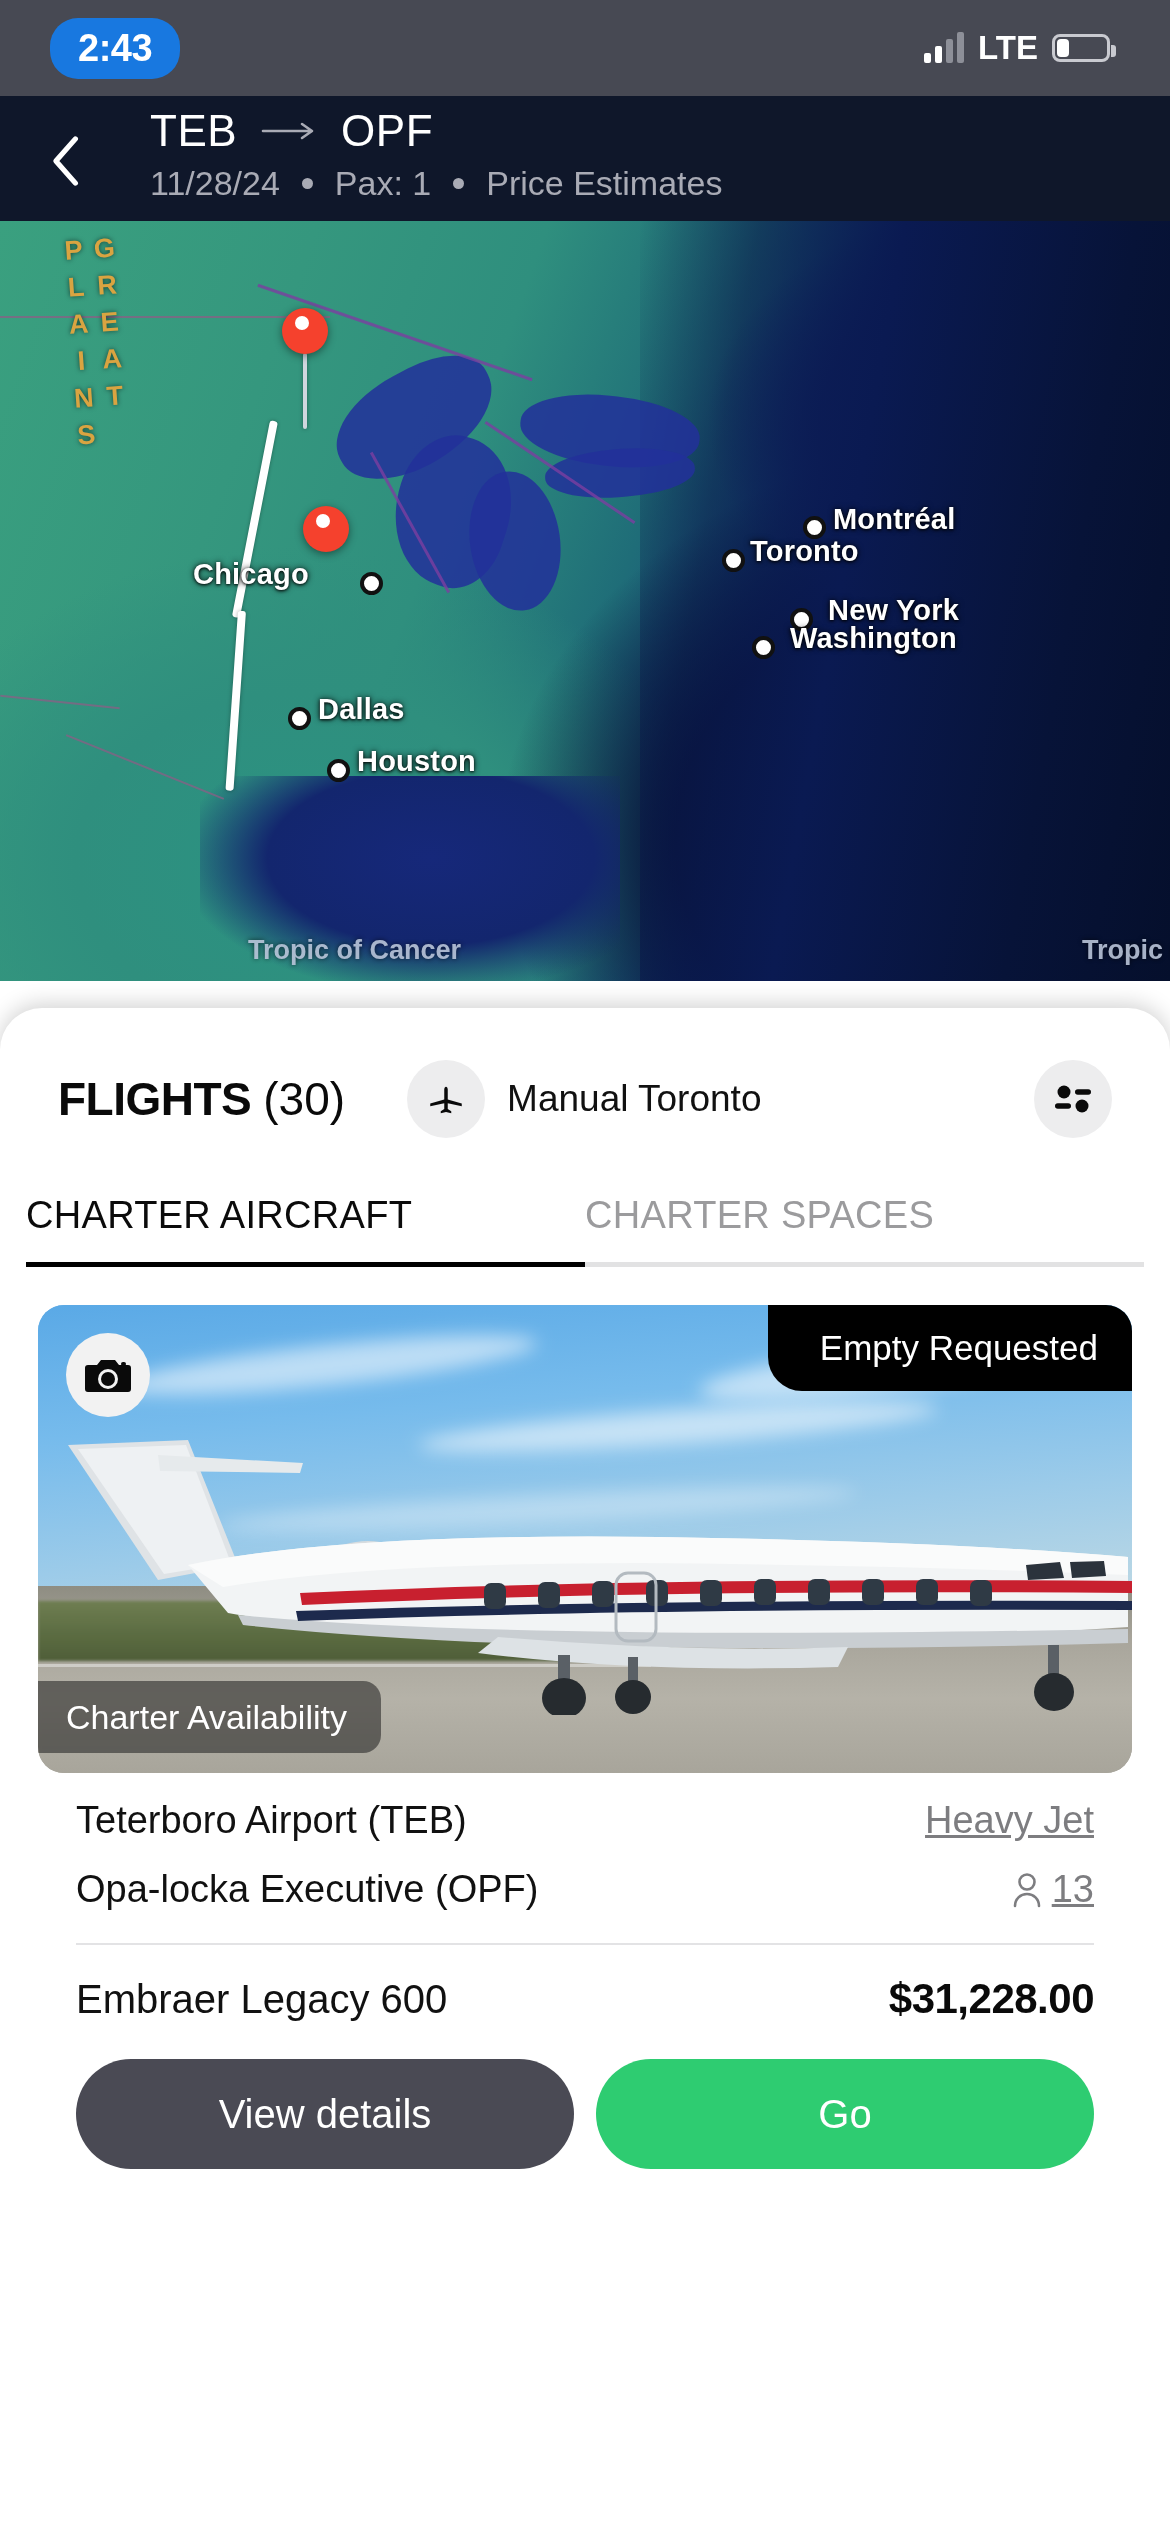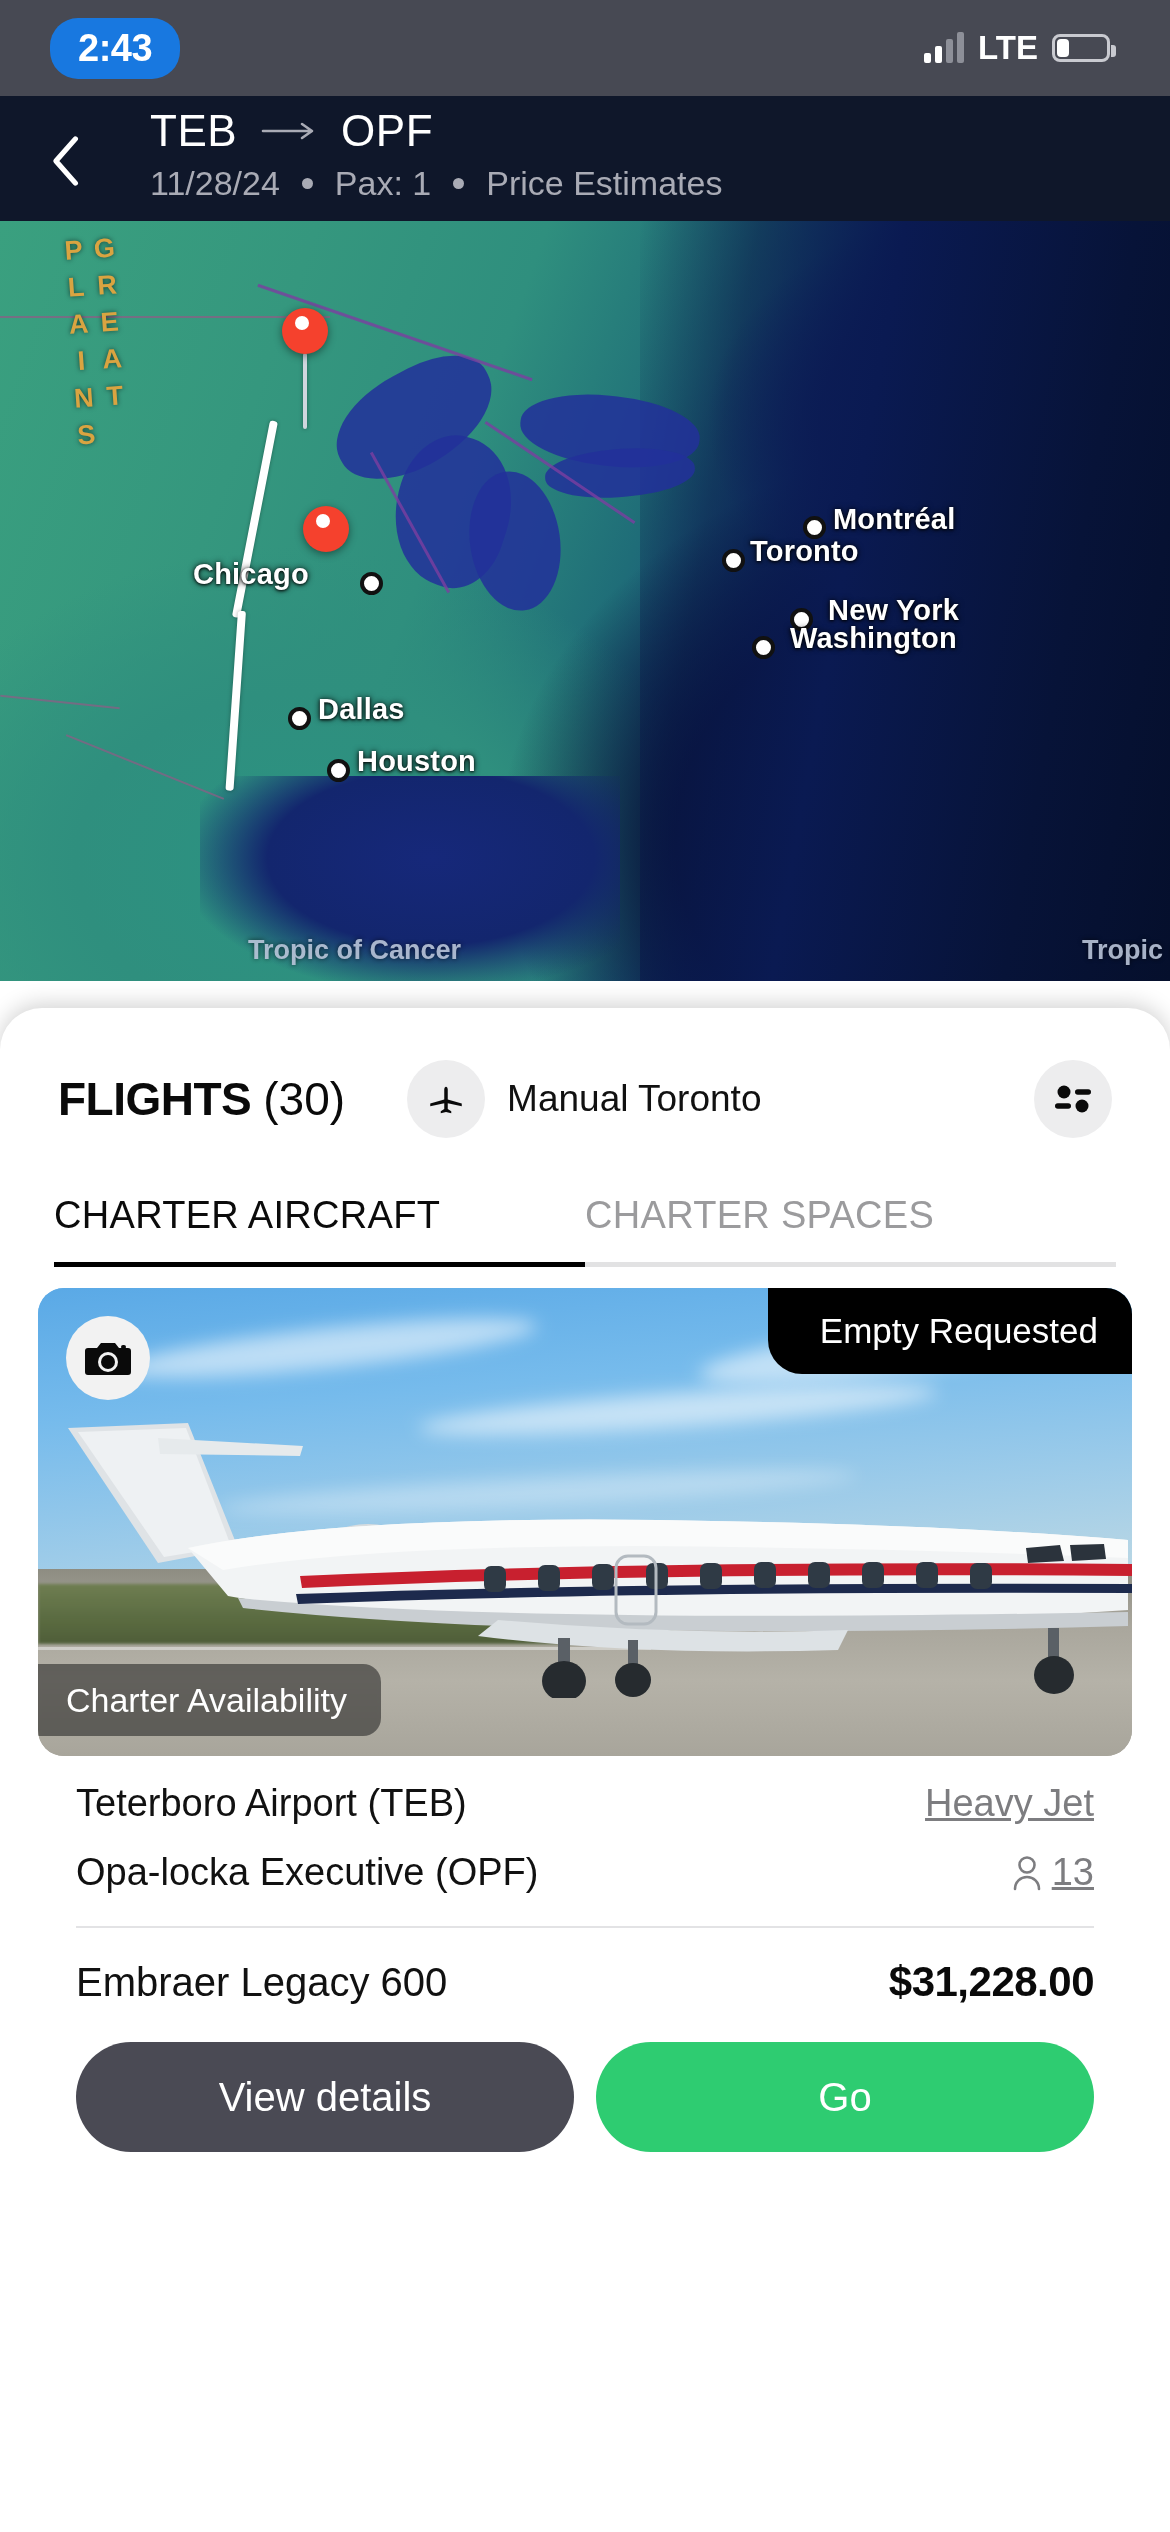--- a/index.html
+++ b/index.html
@@ -151,36 +151,36 @@
     display:flex; align-items:center; gap:22px; margin-left:62px; cursor:pointer;
   }
   .circle-btn{
     width:78px; height:78px; border-radius:50%; background:#ededee;
     display:flex; align-items:center; justify-content:center; flex:0 0 auto;
   }
   .manual-label{ font-size:37px; color:#111; font-weight:400; }
   .filter-btn{ margin-left:auto; }
 
   
-  .tabs{ display:flex; margin-top:56px; padding:0 54px; }
+  .tabs{ display:flex; margin-top:56px; padding:0 26px; }
   .tab{
     flex:1; text-align:left; padding-bottom:30px; position:relative; cursor:pointer;
   }
   .tab span{ font-size:38px; letter-spacing:.3px; }
   .tab.active span{ color:#0b0b0b; font-weight:400; }
   .tab.inactive span{ color:#9b9b9d; font-weight:400; }
   .tab.t2{ }
   .tab:after{
     content:""; position:absolute; left:0; right:0; bottom:0; height:5px;
     background:#e2e2e3;
   }
   .tab.active:after{ background:#000; height:5px; }
 
   
-  .card{ padding:21px 38px 0 38px; }
+  .card{ padding:38px 38px 0 38px; }
   .photo{
     position:relative; width:1094px; height:468px; border-radius:26px;
     overflow:hidden;
     background:linear-gradient(180deg,#6fb4e8 0%, #8cc4ee 36%, #aacfe8 52%, #9a9a90 58%, #8e8c80 72%, #a3a097 100%);
   }
   .sky{
     position:absolute; left:0; top:0; width:100%; height:62%;
     background:linear-gradient(175deg,#5aa9e6 0%, #76bbec 35%, #9ccbe9 70%, #bcd8e4 100%);
   }
   .cloud{

